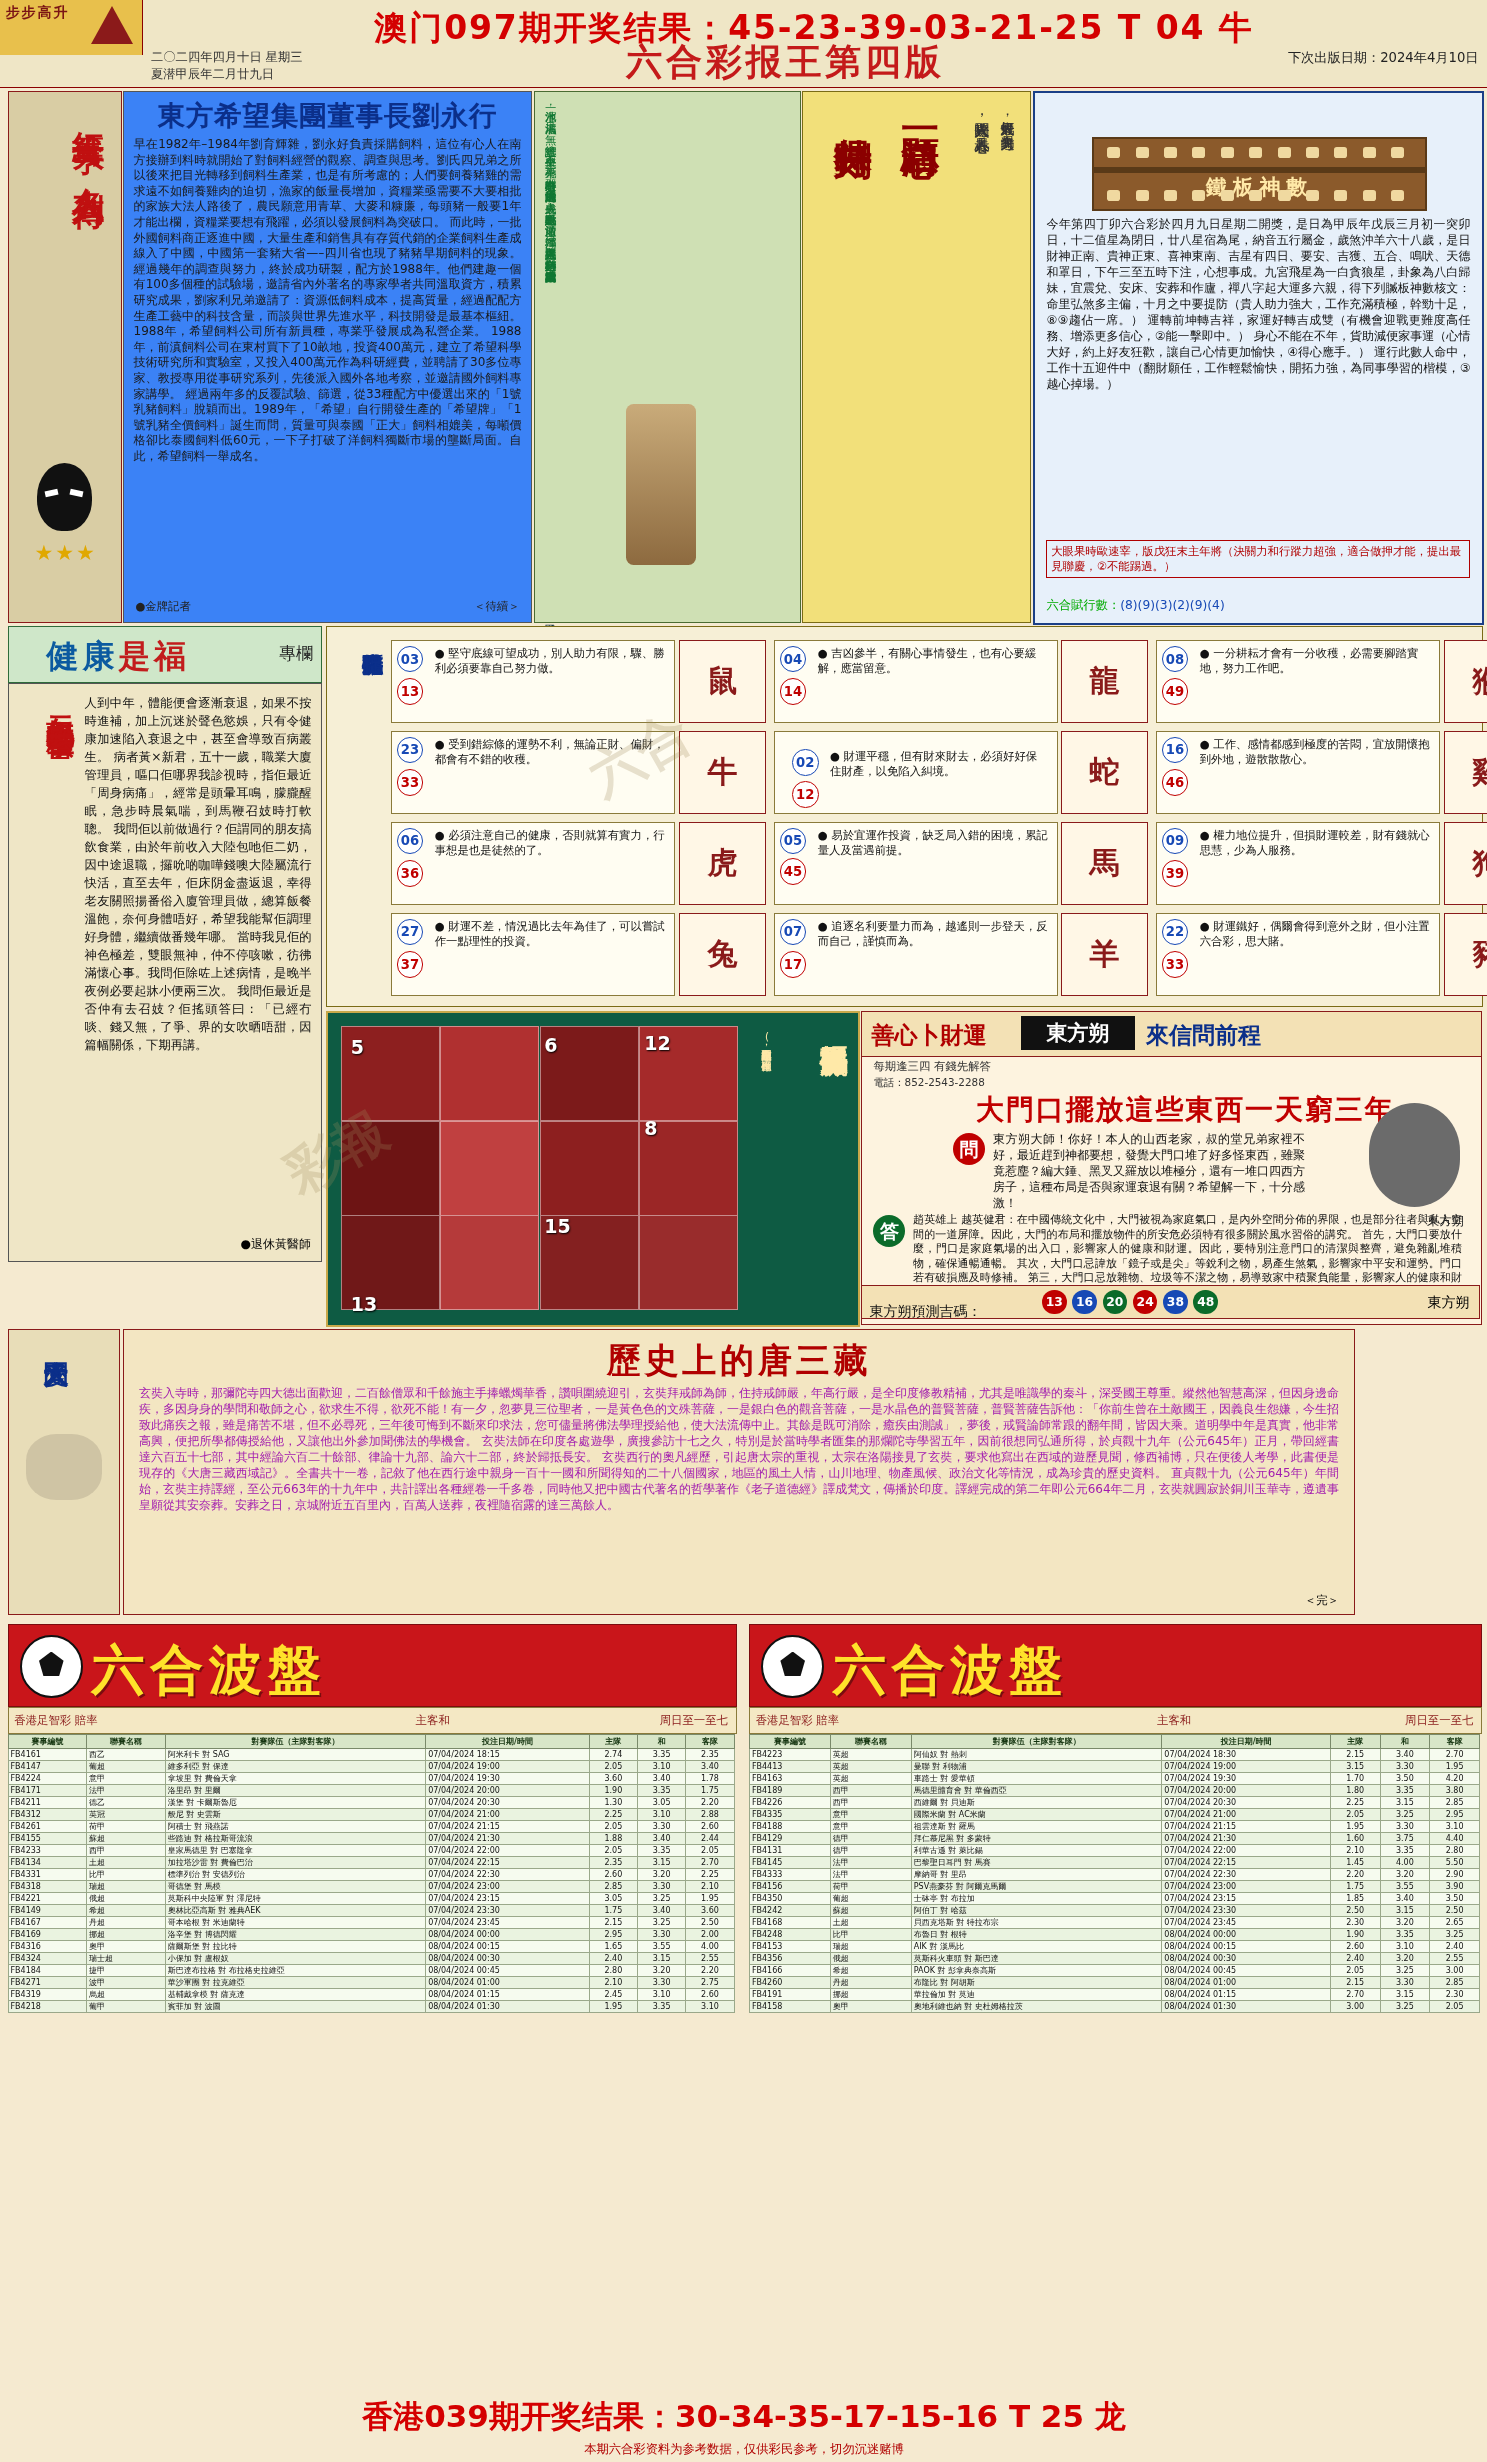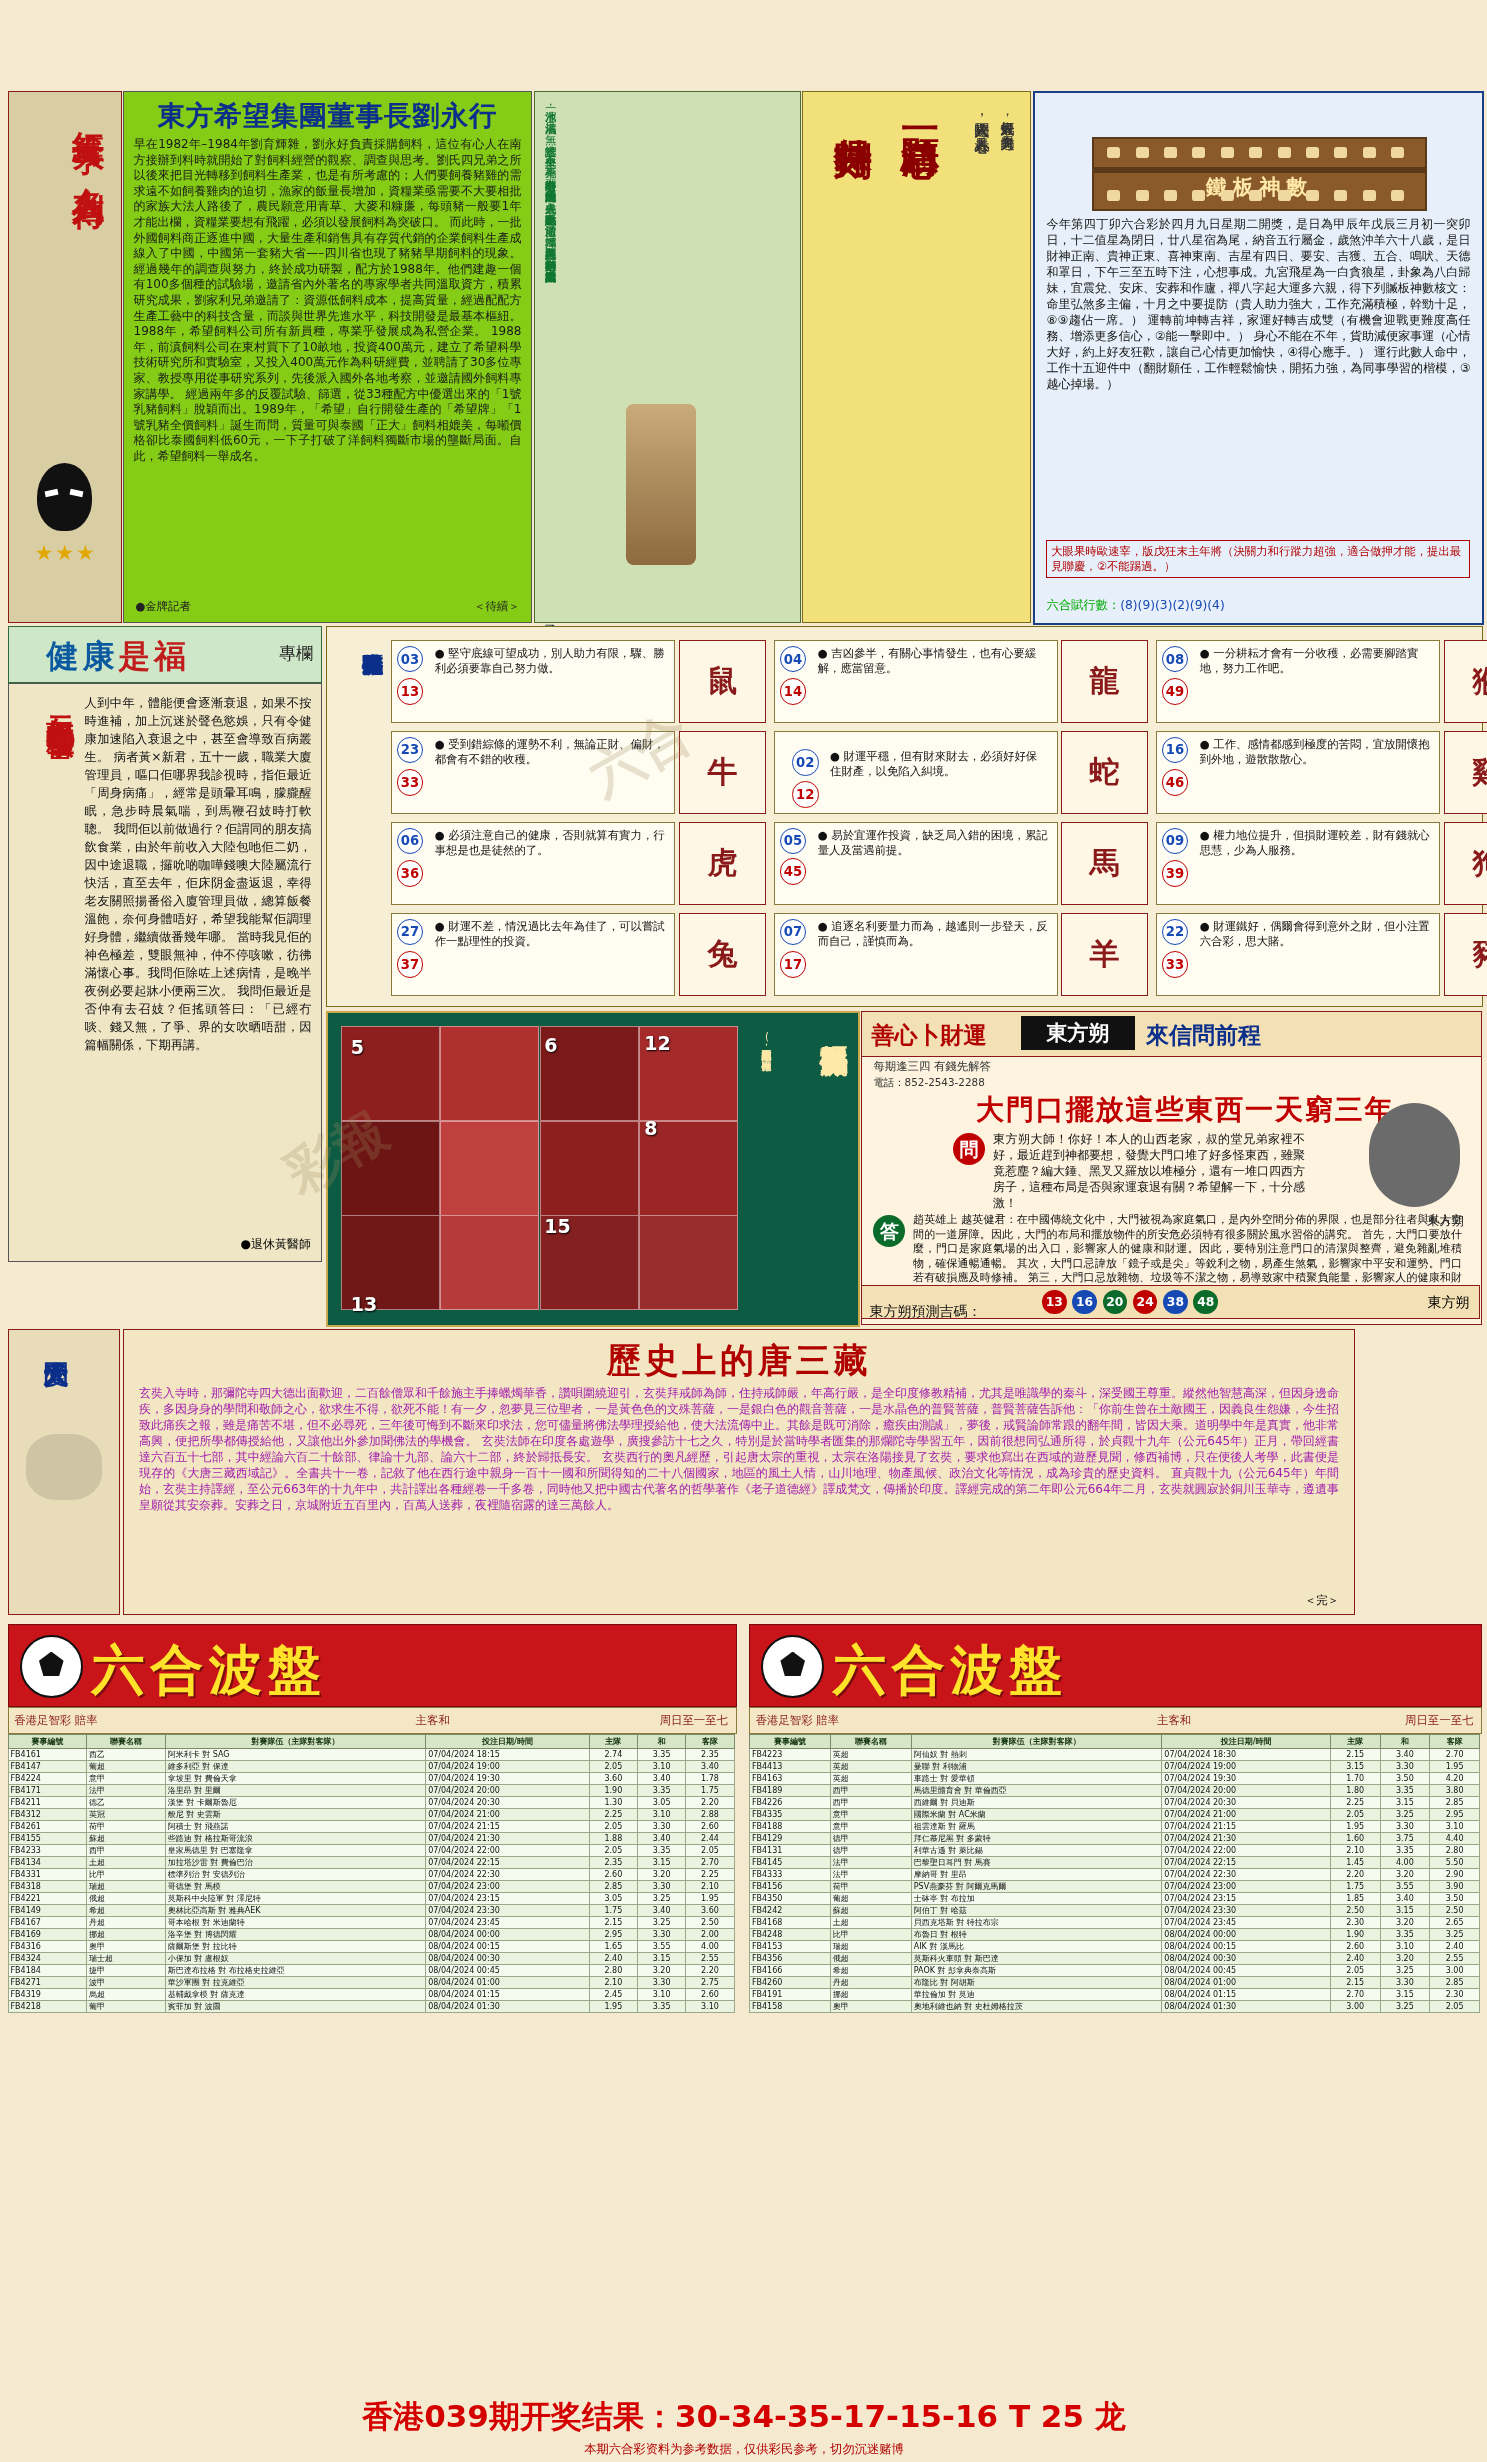--- a/index.html
+++ b/index.html
@@ -30,21 +30,21 @@
 
   
   #leftRed{position:absolute;left:7.6px;top:91px;width:112px;height:530px;background:#d9cda4;border:1.9px solid #8b1a1a;}
   #leftRed .title{position:absolute;left:13.2px;top:13.2px;width:87px;font-size:32px;font-weight:bold;color:#c01010;line-height:40px;letter-spacing:3.8px;}
   #leftRed .mask{position:absolute;left:28px;top:371px;width:55px;height:68px;background:#111;border-radius:50% 50% 45% 45%;}
   #leftRed .mask:before{content:"";position:absolute;left:8.5px;top:26.5px;width:13.2px;height:5.7px;background:#fff;transform:rotate(-12deg);}
   #leftRed .mask:after{content:"";position:absolute;right:8.5px;top:26.5px;width:13.2px;height:5.7px;background:#fff;transform:rotate(12deg);}
   #leftRed .stars{position:absolute;left:19px;top:449px;width:76px;text-align:center;color:#e0a800;font-size:21px;letter-spacing:1.9px;}
 
   
-  #art1{position:absolute;left:123px;top:91px;width:407px;height:530px;background:#84cc16;border:1.9px solid #555;}
+  #art1{position:absolute;left:123px;top:91px;width:407px;height:530px;background:#3b82f6;border:1.9px solid #555;}
   #art1 h2{margin:0;padding:5.7px 0 1.9px 0;text-align:center;font-size:27.4px;color:#0b2f8a;font-weight:bold;letter-spacing:0.9px;}
   #art1 .body{position:absolute;left:9.5px;top:45px;width:388px;height:445px;
      font-size:12px;line-height:15.6px;color:#1a1a1a;text-align:justify;}
   #art1 .byline{position:absolute;left:11.4px;bottom:7.6px;font-size:11.4px;color:#222;}
   #art1 .cont{position:absolute;right:11.4px;bottom:7.6px;font-size:11.4px;color:#222;}
 
   
   #midGreen{position:absolute;left:534px;top:91px;width:265px;height:530px;background:#cfe0b4;border:1.9px solid #4a6b32;}
   #midGreen .v1{position:absolute;left:7.6px;top:9.5px;height:473px;font-size:11.4px;line-height:16px;color:#173;}
   #midGreen .stone{position:absolute;left:91px;top:312px;width:70px;height:161px;background:linear-gradient(180deg,#c9ab7a,#8d6a3f);border-radius:7.6px;}
@@ -146,20 +146,31 @@
   #bottomNote{position:absolute;left:0;bottom:3.8px;width:1488px;text-align:center;font-size:12.3px;color:#b00000;}
 
   
   .wm{position:absolute;color:rgba(160,140,90,.25);font-size:53px;font-weight:bold;transform:rotate(-30deg);pointer-events:none;}
 </style>
 </head>
 <body>
 
 <div class="page">
 
+  <div id="topbar">
+    <div id="topLeftLogo">
+      <div class="lbl">步步高升</div>
+      <div class="arrow"></div>
+    </div>
+    <div id="resultLine">澳门097期开奖结果：45-23-39-03-21-25 T 04 牛</div>
+    <div id="dateCn">二〇二四年四月十日  星期三</div>
+    <div id="dateCn2">夏潜甲辰年二月廿九日</div>
+    <div id="issueBox">下次出版日期：2024年4月10日</div>
+    <div id="masthead">六合彩报王第四版</div>
+  </div>
 
   <div id="leftRed">
     <div class="title vtext">紅籌大亨‧名人列傳</div>
     <div class="mask"></div>
     <div class="stars">★★★</div>
   </div>
 
   <div id="art1">
     <h2>東方希望集團董事長劉永行</h2>
     <div class="body">早在1982年–1984年劉育輝雜，劉永好負責採購飼料，這位有心人在南方接辦到料時就開始了對飼料經營的觀察、調查與思考。劉氏四兄弟之所以後來把目光轉移到飼料生產業，也是有所考慮的；人們要飼養豬雞的需求遠不如飼養雞肉的迫切，漁家的飯量長增加，資糧業亟需要不大要相批的家族大法人路後了，農民願意用青草、大麥和糠廉，每頭豬一般要1年才能出欄，資糧業要想有飛躍，必須以發展飼料為突破口。 而此時，一批外國飼料商正逐進中國，大量生產和銷售具有存質代銷的企業飼料生產成線入了中國，中國第一套豬大省—–四川省也現了豬豬早期飼料的現象。 經過幾年的調查與努力，終於成功研製，配方於1988年。他們建趣一個有100多個種的試驗場，邀請省內外著名的專家學者共同溫取資方，積累研究成果，劉家利兄弟邀請了：資源低飼料成本，提高質量，經過配配方生產工藝中的科技含量，而談與世界先進水平，科技開發是最基本樞紐。1988年，希望飼料公司所有新員種，專業乎發展成為私營企業。 1988年，前滇飼料公司在東村買下了10畝地，投資400萬元，建立了希望科學技術研究所和實驗室，又投入400萬元作為科研經費，並聘請了30多位專家、教授專用從事研究系列，先後派入國外各地考察，並邀請國外飼料專家講學。 經過兩年多的反覆試驗、篩選，從33種配方中優選出來的「1號乳豬飼料」脫穎而出。1989年，「希望」自行開發生產的「希望牌」「1號乳豬全價飼料」誕生而問，質量可與泰國「正大」飼料相媲美，每噸價格卻比泰國飼料低60元，一下子打破了洋飼料獨斷市場的壟斷局面。自此，希望飼料一舉成名。</div>

